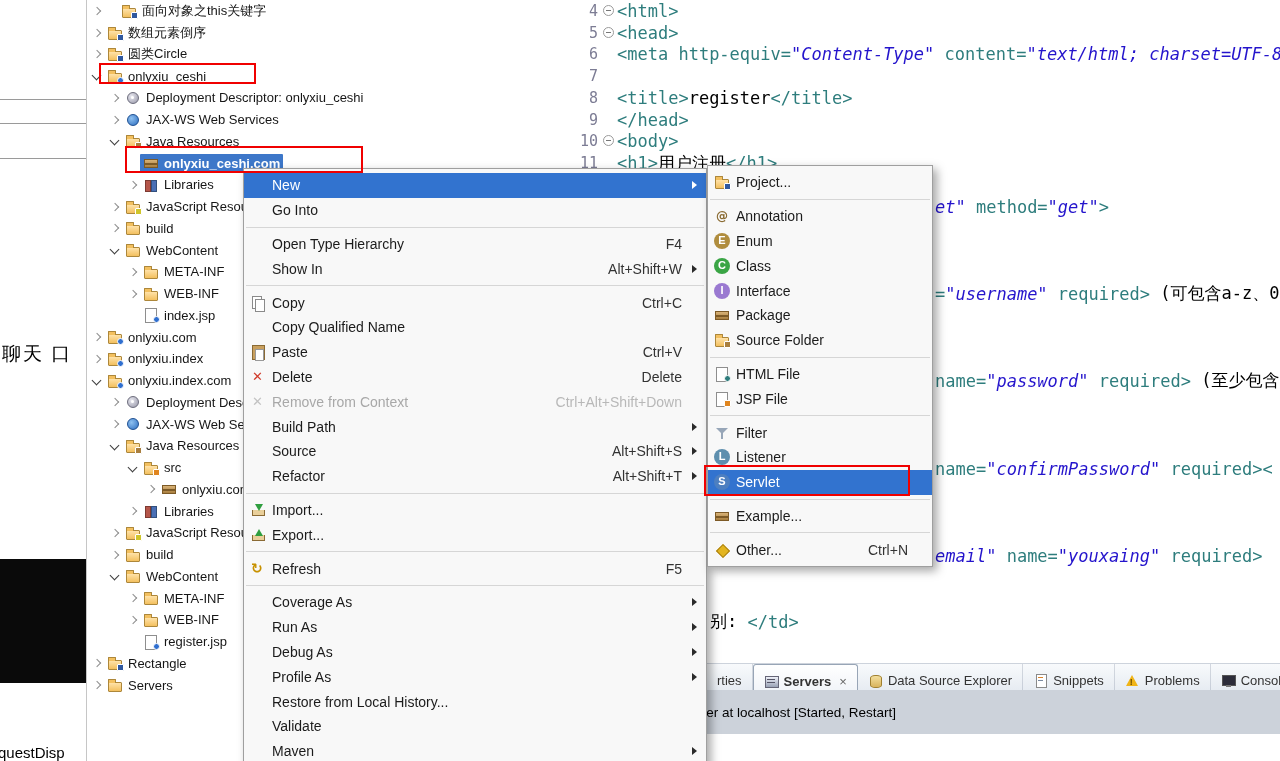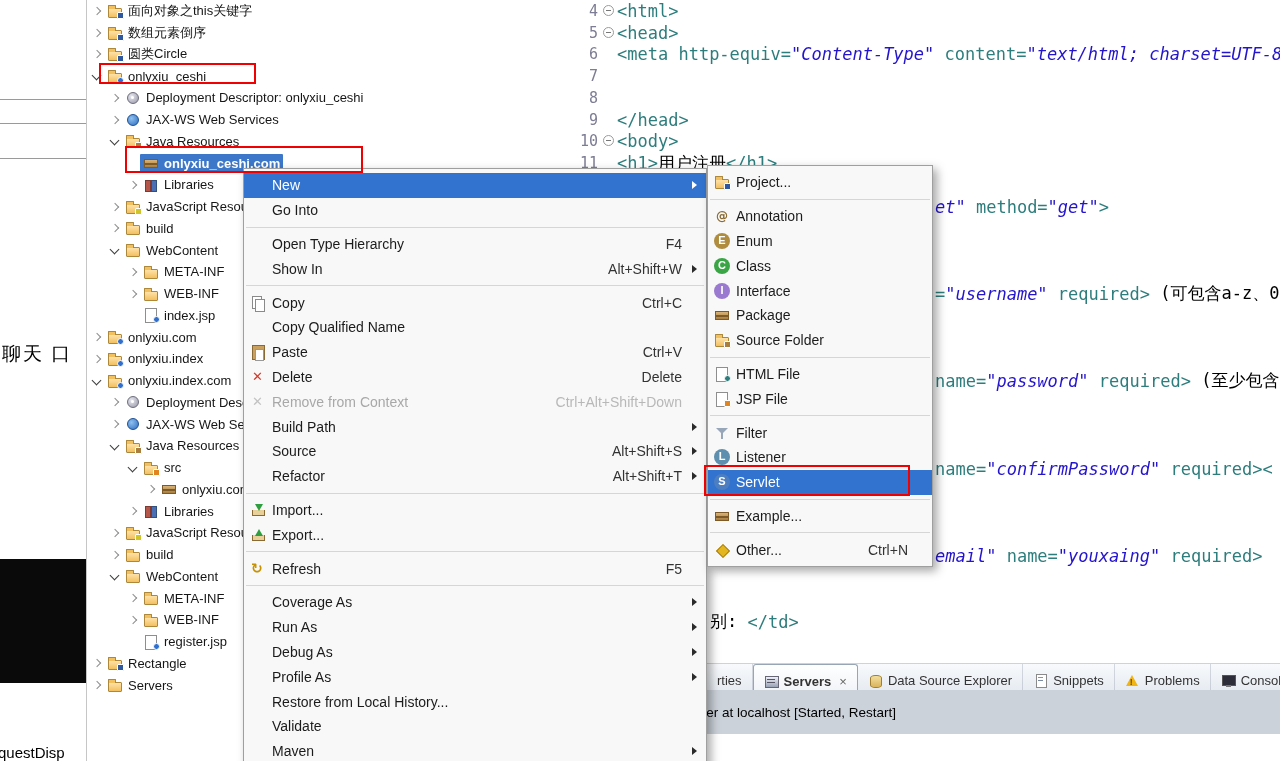--- a/index.html
+++ b/index.html
@@ -150,21 +150,21 @@
 <div id="root">
   <div id="leftstrip">
     <div id="blackbox"></div>
     <div id="chat">聊天 口</div>
     <div id="qd">questDisp</div>
   <div class="hline" style="top: 99px;"></div>
       <div class="hline" style="top: 123px;"></div>
       <div class="hline" style="top: 158px;"></div>
     </div>
   <div id="tree">
-      <div class="trow" style="padding-left: 4px;">
+      <div class="trow" style="padding-left: 4px; gap: 14px;">
         <span class="arr c"></span>
         <span class="tw">
           <span class="ic icf">
             <span class="bdg b-j"></span>
           </span>
           <span class="tlab">面向对象之this关键字</span>
         </span>
       </div>
       <div class="trow" style="padding-left: 4px;">
         <span class="arr c"></span>
@@ -429,20 +429,21 @@
         <span class="code"><span class="c-t">&lt;meta </span><span class="c-a">http-equiv=</span><span class="c-s">"Content-Type"</span><span class="c-a"> content=</span><span class="c-s">"text/html; charset=UTF-8"</span></span>
       </div>
       <div class="eline">
         <span class="lnum">7</span>
         <span class="fold"></span>
         <span class="code"></span>
       </div>
       <div class="eline">
         <span class="lnum">8</span>
         <span class="fold"></span>
+        <span class="code"><span class="c-t">&lt;title&gt;</span><span class="c-x">register</span><span class="c-t">&lt;/title&gt;</span></span>
       </div>
       <div class="eline">
         <span class="lnum">9</span>
         <span class="fold"></span>
         <span class="code"><span class="c-t">&lt;/head&gt;</span></span>
       </div>
       <div class="eline">
         <span class="lnum">10</span>
         <span class="fold on"></span>
         <span class="code"><span class="c-t">&lt;body&gt;</span></span>

